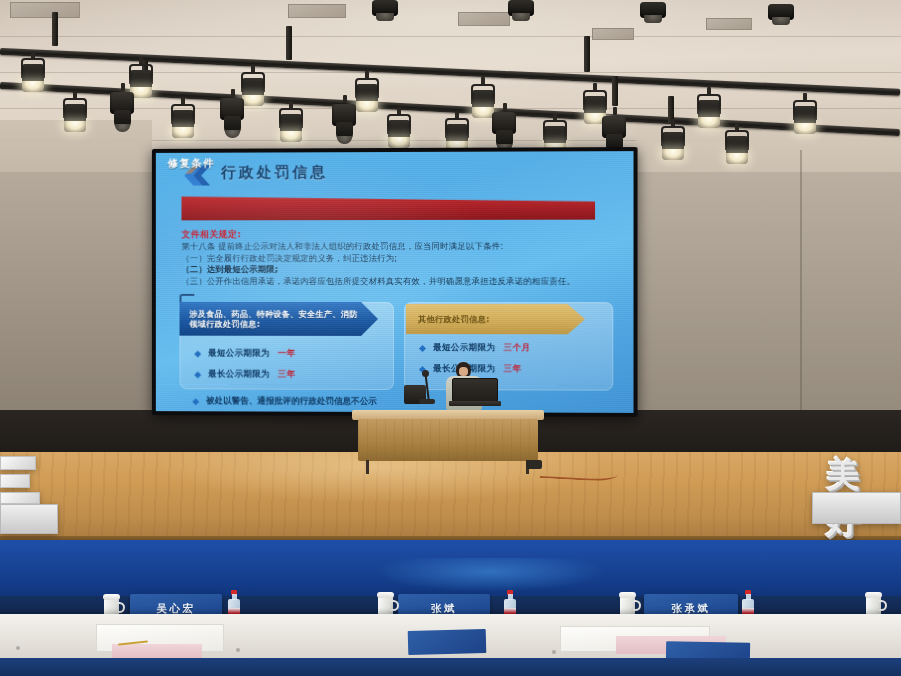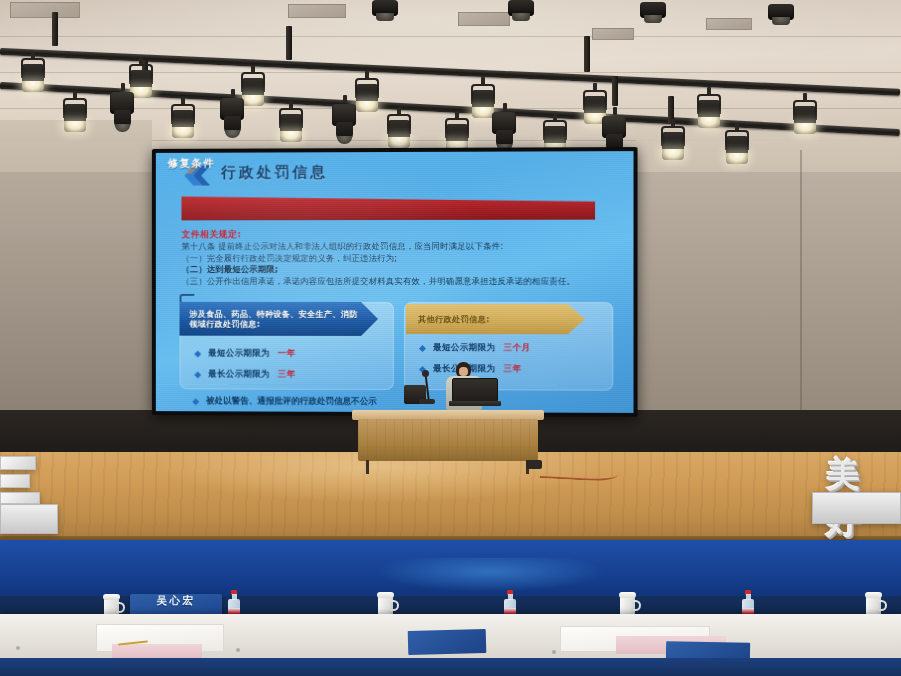--- a/index.html
+++ b/index.html
@@ -360,21 +360,21 @@
   .fg-bottom{
     position:absolute; left:0; top:62px; width:901px; height:18px;
     background:linear-gradient(180deg,#1c3f7d,#14305e);
   }
 
   .placard{
     position:absolute; top:-2px; height:30px;
     background:linear-gradient(170deg,#2e5fa8 0%,#24519a 45%,#1b4188 100%);
     border-radius:2px;
     box-shadow:0 2px 4px rgba(0,0,0,.3);
-    display:flex; justify-content:center;
+    display:flex; align-items:center; justify-content:center;
   }
   .placard .nm{
     color:#eef4fc; font-size:10.5px; font-weight:bold; letter-spacing:2.5px;
     text-shadow:0 1px 1px rgba(0,0,0,.4);
   }
   .placard .wave{
     position:absolute; left:0; bottom:0; width:100%; height:9px;
     background:linear-gradient(180deg,rgba(90,150,215,.5),rgba(40,95,175,.75));
     clip-path:polygon(0 45%,22% 18%,48% 55%,74% 22%,100% 48%,100% 100%,0 100%);
   }
@@ -724,20 +724,28 @@
     <div class="banner-swirl" style="left:330px; top:18px;"></div>
   </div>
 
   <div class="fg-table">
     <div class="fg-skirt"></div>
 
     <div class="placard" style="left:130px; width:92px;">
       <span class="nm">吴心宏</span>
       <span class="wave"></span>
     </div>
+    <div class="placard" style="left:398px; width:92px;">
+      <span class="nm">张斌</span>
+      <span class="wave"></span>
+    </div>
+    <div class="placard" style="left:644px; width:94px;">
+      <span class="nm">张承斌</span>
+      <span class="wave"></span>
+    </div>
 
     <div class="mug" style="left:104px; top:-2px;">
       <div class="cup"></div>
         <div class="lid"></div>
         <div class="handle"></div>
     </div>
     <div class="mug" style="left:378px; top:-4px;">
       <div class="cup"></div>
         <div class="lid"></div>
         <div class="handle"></div>

